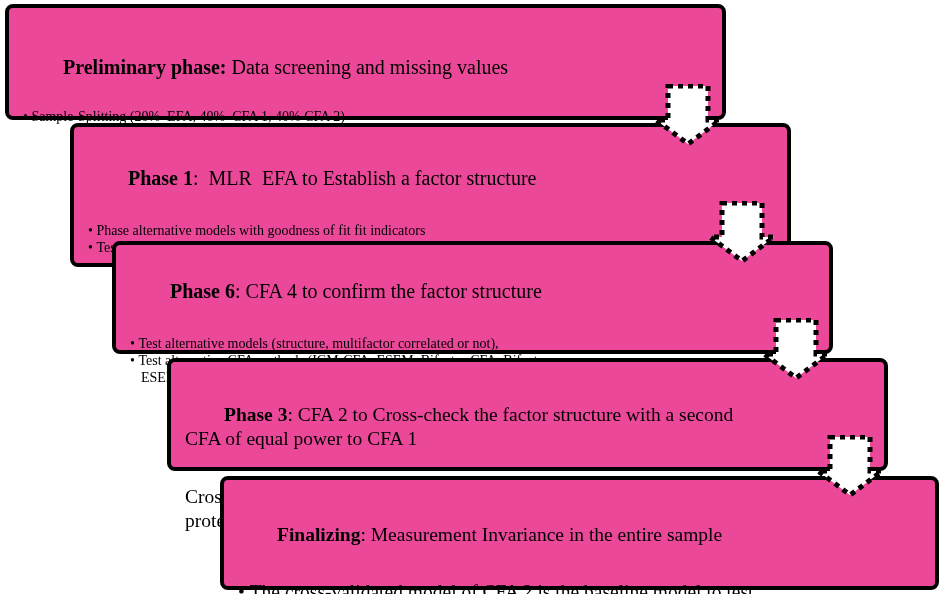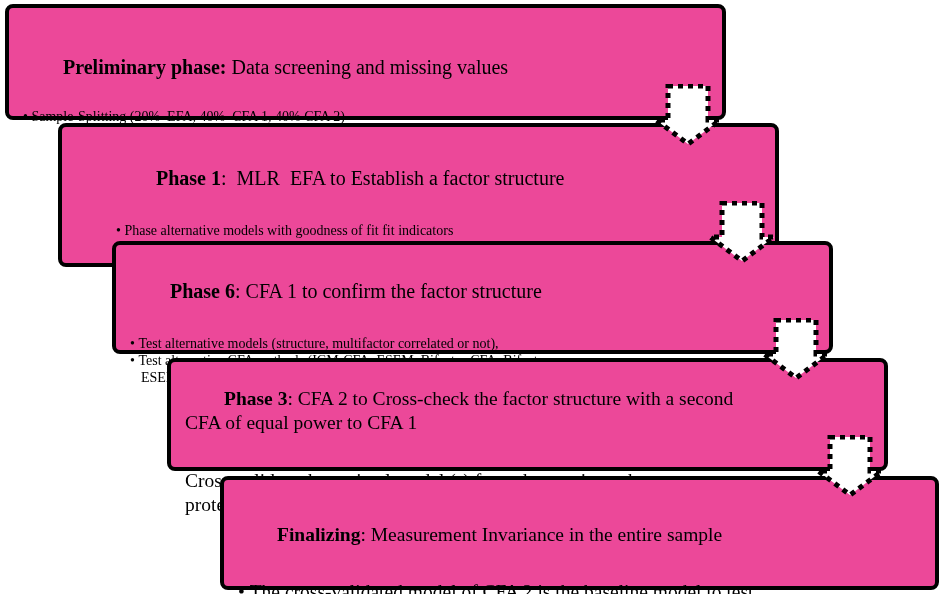--- a/index.html
+++ b/index.html
@@ -88,47 +88,47 @@
     <div class="box-inner" style="padding-top:22px;">
       <p class="box-title t-20">
         <span class="lead">Preliminary phase:</span><span> Data screening and missing values</span>
       </p>
       <ul class="bullet-list">
         <li>Sample-Splitting (20%  EFA, 40%  CFA 1, 40% CFA 2)</li>
       </ul>
     </div>
   </div>
 
-  <div class="phase-box" style="left:58px; top:123px; width:721px; height:144px;padding-left:40px;">
+  <div class="phase-box" style="left:70px; top:123px; width:721px; height:144px;">
     <div class="box-inner" style="padding-top:14px;">
       <p class="box-title t-20">
         <span class="lead">Phase 1</span><span>:  MLR  EFA to Establish a factor structure</span>
       </p>
       <ul class="bullet-list" style="margin-top:6px;">
         <li>Phase alternative models with goodness of fit fit indicators</li>
         <li>Test a Bifactor EFA model</li>
       </ul>
     </div>
   </div>
 
   <div class="phase-box" style="left:112px; top:241px; width:721px; height:113px;">
     <div class="box-inner" style="padding-top:9px;">
       <p class="box-title t-20">
-        <span class="lead">Phase 6</span><span>: CFA 1 to confirm the factor structure</span>
+        <span class="lead">Phase 6</span><span>: CFA 4 to confirm the factor structure</span>
       </p>
       <ul class="bullet-list" style="margin-top:6px;">
         <li>Test alternative models (structure, multifactor correlated or not),</li>
         <li>Test alternative CFA methods (ICM-CFA, ESEM, Bifactor CFA, Bifactor
 ESEM, "Tradiitional" Higher Order CFA)</li>
       </ul>
     </div>
   </div>
 
   <div class="phase-box" style="left:167px; top:358px; width:721px; height:113px;">
-    <div class="box-inner" style="padding-top:0;">
+    <div class="box-inner" style="padding-top:16px;">
       <p class="box-title t-19" style="margin-bottom:9px;">
         <span class="lead">Phase 3</span><span>: CFA 2 to Cross-check the factor structure with a second
 CFA of equal power to CFA 1</span>
       </p>
       <ul class="para-list">
         <li>Cross-validate the optimal model (s) from the previous phase to
 protect agains overfitting</li>
       </ul>
     </div>
   </div>

